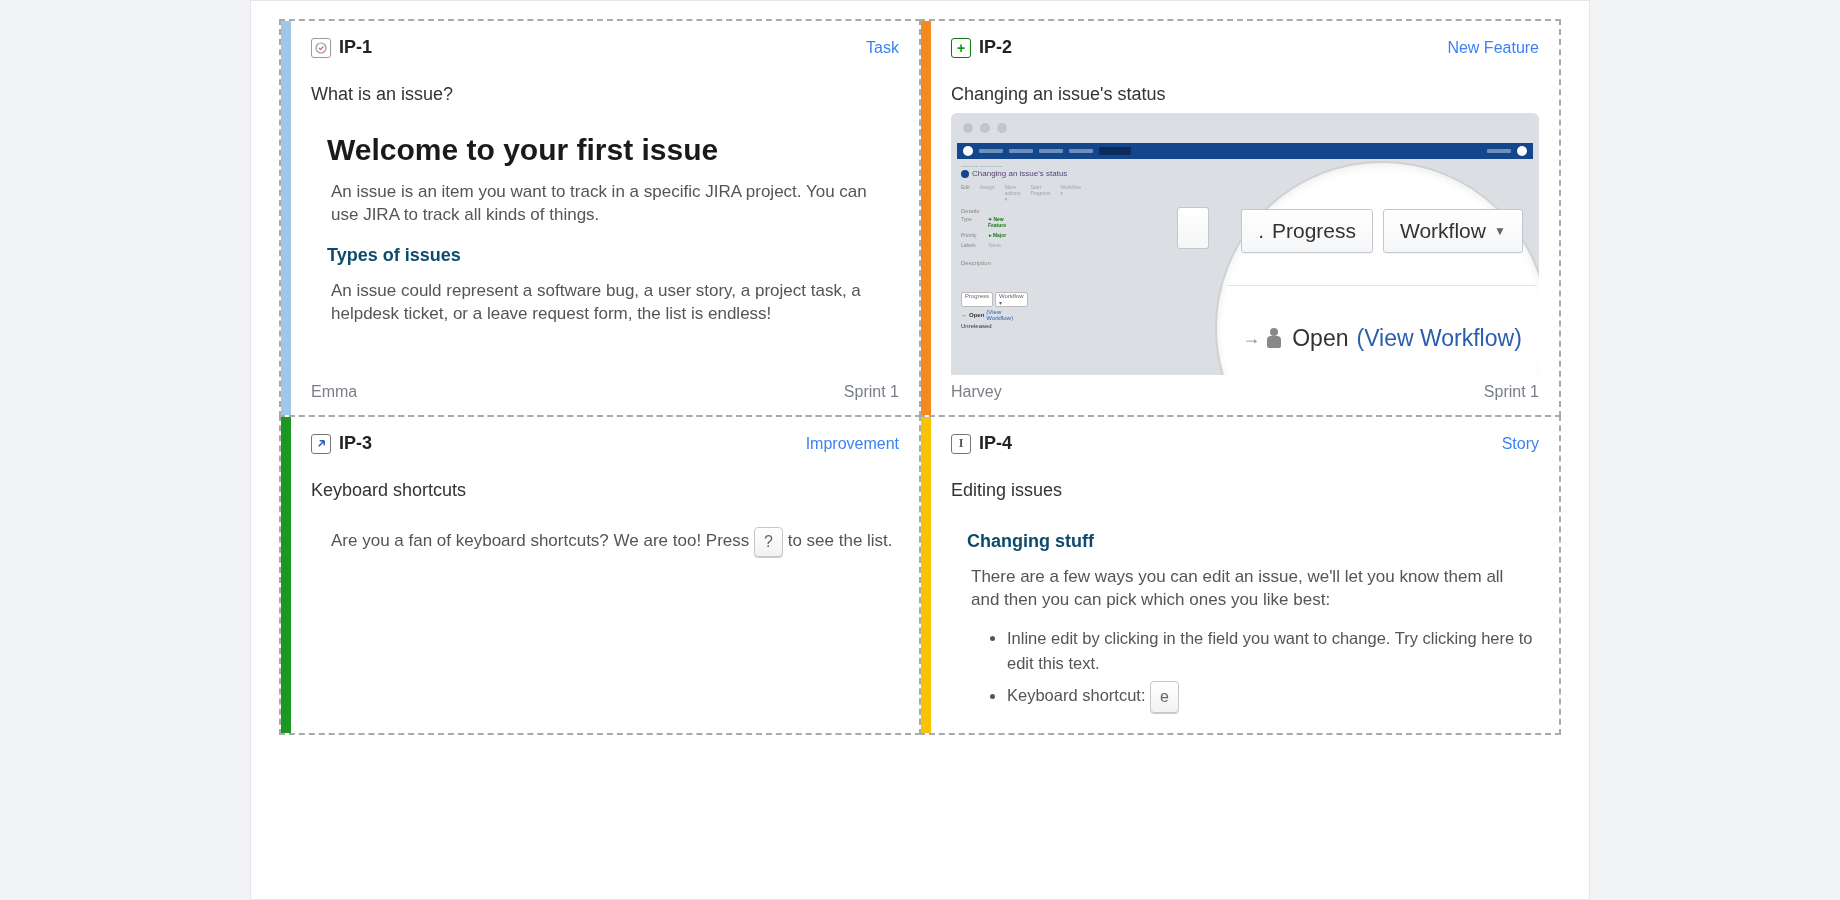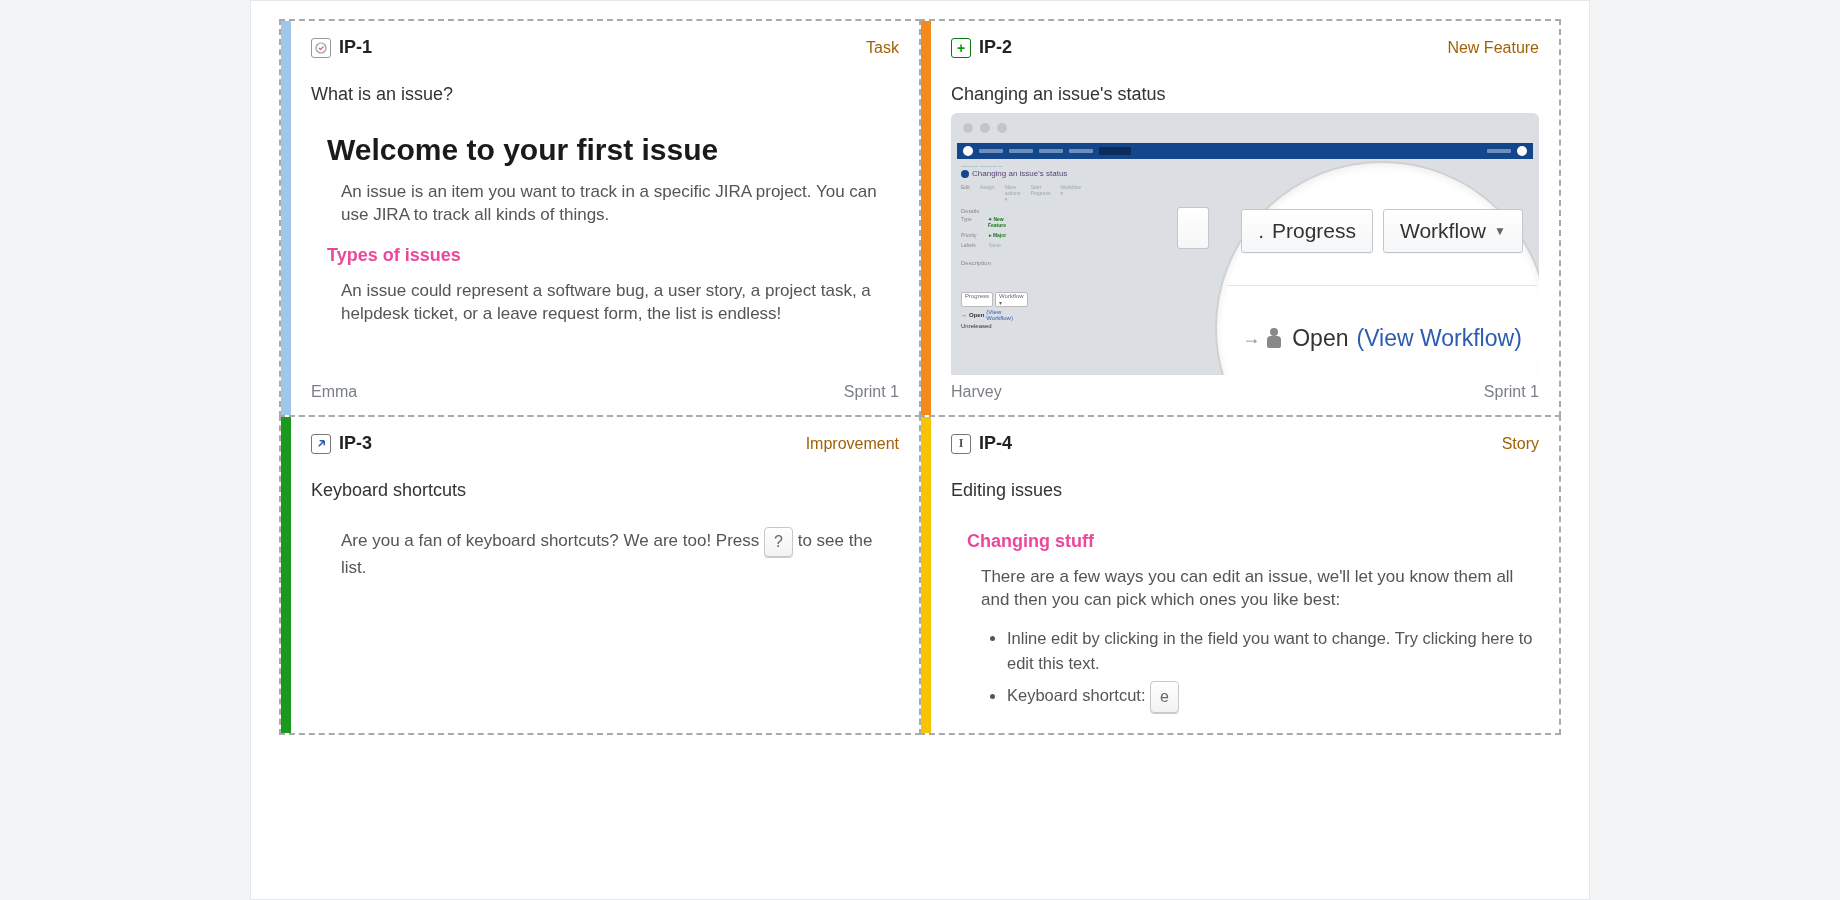--- a/index.html
+++ b/index.html
@@ -16,26 +16,26 @@
   .icon{width:18px;height:18px;border:1.5px solid #8a8a8a;border-radius:3px;display:flex;align-items:center;justify-content:center;font-size:12px;font-weight:bold;}
   .icon.task{border-color:#999;}
   .icon.task svg{width:12px;height:12px;}
   .icon.feature{border-color:#0a7a0a;}
   .icon.feature span{color:#0a9a0a;font-size:14px;line-height:1;}
   .icon.improve{border-color:#777;}
   .icon.improve svg{width:11px;height:11px;}
   .icon.story{border-color:#777;}
   .icon.story span{font-family:Georgia,serif;font-size:12px;color:#555;}
   .key{font-weight:700;font-size:18px;color:#222;}
-  .type{margin-left:auto;color:#a16207;font-size:16px;}
+  .type{margin-left:auto;color:#3b82f6;font-size:16px;}
   .title{margin-top:26px;font-size:18px;color:#333;}
   .body{flex:1;padding:12px 0 0 16px;}
   .body h1{font-size:30px;font-weight:800;margin:16px 0 4px 0;color:#1a1a1a;}
-  .body p{font-size:17px;color:#555;line-height:1.35;margin:14px 14px;}
-  .body h2{font-size:18px;font-weight:700;margin:18px 0 8px 0;color:#ec4899;}
+  .body p{font-size:17px;color:#555;line-height:1.35;margin:14px 4px;}
+  .body h2{font-size:18px;font-weight:700;margin:18px 0 8px 0;color:#0c4a6e;}
   .body ul{margin:6px 0;padding-left:40px;font-size:16.5px;color:#555;line-height:1.5;}
   .body ul li{margin:6px 0;}
   .foot{display:flex;justify-content:space-between;color:#7a7f87;font-size:16px;margin-top:8px;gap:10px;}
   .kbd{display:inline-block;border:1px solid #c7c7c7;border-radius:4px;padding:3px 9px;background:linear-gradient(#fff,#f2f2f2);font-size:16px;color:#666;box-shadow:0 1px 0 #ccc;vertical-align:middle;}
   
   .illus{margin-top:8px;height:262px;background:#dbdfe3;border-radius:6px 6px 0 0;position:relative;overflow:hidden;}
   .macdots{display:flex;gap:7px;padding:10px 12px;}
   .macdots span{width:10px;height:10px;border-radius:50%;background:#c1c6cc;}
   .toolbar{height:16px;background:#14468b;margin:0 6px;display:flex;align-items:center;gap:6px;padding:0 6px;}
   .toolbar b{width:10px;height:10px;border-radius:50%;background:#fff;}

